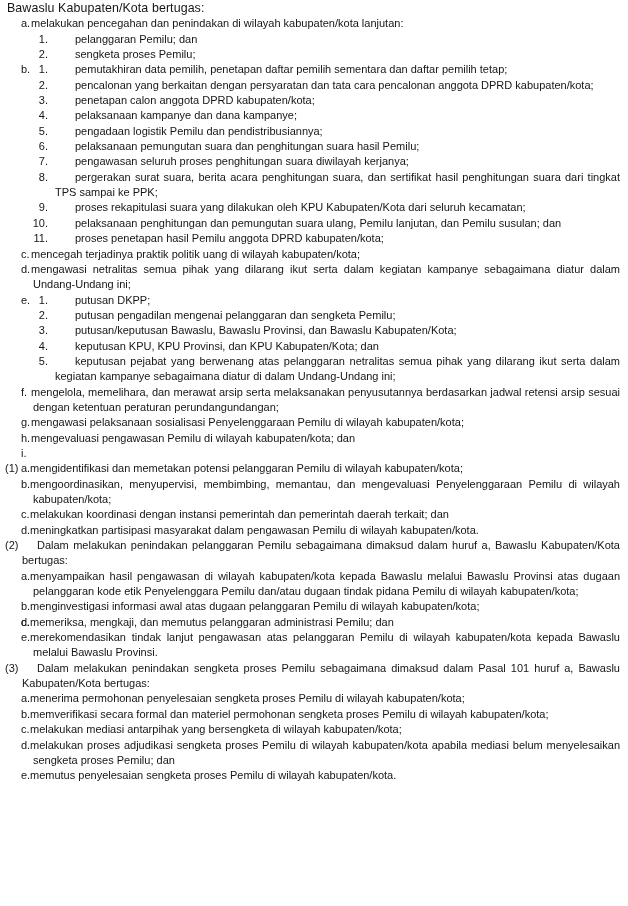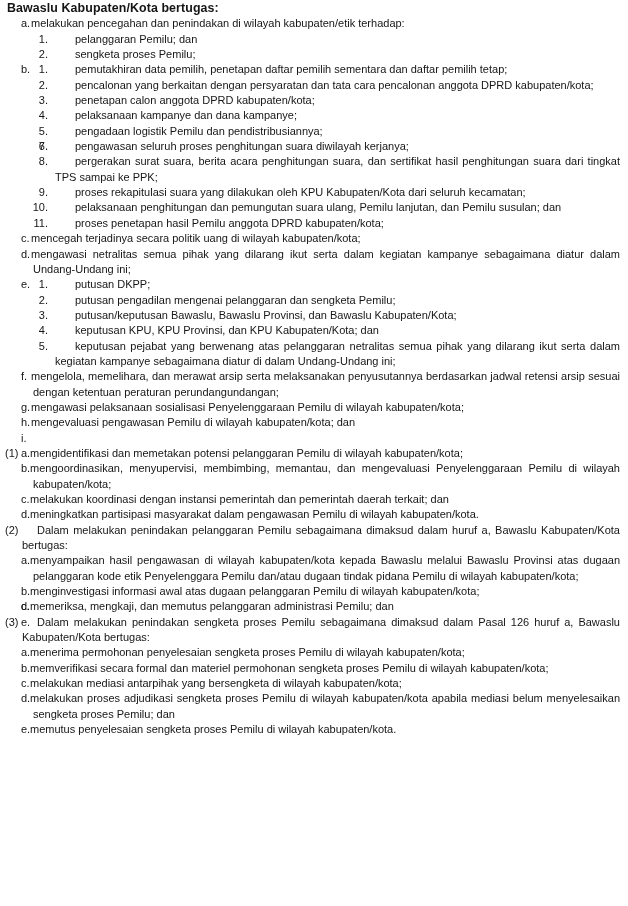--- a/index.html
+++ b/index.html
@@ -13,21 +13,21 @@
   .page {
     width: 628px;
     height: 906px;
     padding: 1px 8px 0 7px;
     font-family: "Liberation Sans", sans-serif;
     font-size: 11px;
     line-height: 15.35px;
     color: #151515;
   }
   .title {
-    font-weight: 700;
+    font-weight: 400;
     font-size: 12.4px;
     letter-spacing: 0.1px;
     text-align: left;
   }
   
   .item {
     position: relative;
     margin-left: 26px;
     text-indent: -2px;
     text-align: justify;
@@ -83,36 +83,36 @@
     text-indent: 0;
     text-align: left;
   }
 </style>
 </head>
 <body>
 
 <div class="page">
   <div class="title">Bawaslu Kabupaten/Kota bertugas:</div>
   <div>
-      <div class="item"><span class="marker">a.</span><span>melakukan pencegahan dan penindakan di wilayah kabupaten/etik terhadap:</span></div>
+      <div class="item"><span class="marker">a.</span><span>melakukan pencegahan dan penindakan di wilayah kabupaten/kota lanjutan:</span></div>
       <div class="sub"><span class="marker">1.</span><span>pelanggaran Pemilu; dan</span></div>
       <div class="sub"><span class="marker">2.</span><span>sengketa proses Pemilu;</span></div>
       <div class="item"><span class="marker">b.</span></div>
       <div class="sub"><span class="marker">1.</span><span>pemutakhiran data pemilih, penetapan daftar pemilih sementara dan daftar pemilih tetap;</span></div>
       <div class="sub"><span class="marker">2.</span><span>pencalonan yang berkaitan dengan persyaratan dan tata cara pencalonan anggota DPRD kabupaten/kota;</span></div>
       <div class="sub"><span class="marker">3.</span><span>penetapan calon anggota DPRD kabupaten/kota;</span></div>
       <div class="sub"><span class="marker">4.</span><span>pelaksanaan kampanye dan dana kampanye;</span></div>
       <div class="sub"><span class="marker">5.</span><span>pengadaan logistik Pemilu dan pendistribusiannya;</span></div>
-      <div class="sub"><span class="marker">6.</span></div>
+      <div class="sub"><span class="marker">6.</span><span>pelaksanaan pemungutan suara dan penghitungan suara hasil Pemilu;</span></div>
       <div class="sub"><span class="marker">7.</span><span>pengawasan seluruh proses penghitungan suara diwilayah kerjanya;</span></div>
       <div class="sub"><span class="marker">8.</span><span>pergerakan surat suara, berita acara penghitungan suara, dan sertifikat hasil penghitungan suara dari tingkat TPS sampai ke PPK;</span></div>
       <div class="sub"><span class="marker">9.</span><span>proses rekapitulasi suara yang dilakukan oleh KPU Kabupaten/Kota dari seluruh kecamatan;</span></div>
       <div class="sub"><span class="marker">10.</span><span>pelaksanaan penghitungan dan pemungutan suara ulang, Pemilu lanjutan, dan Pemilu susulan; dan</span></div>
       <div class="sub"><span class="marker">11.</span><span>proses penetapan hasil Pemilu anggota DPRD kabupaten/kota;</span></div>
-      <div class="item"><span class="marker">c.</span><span>mencegah terjadinya secara politik uang di wilayah kabupaten/kota;</span></div>
+      <div class="item"><span class="marker">c.</span><span>mencegah terjadinya praktik politik uang di wilayah kabupaten/kota;</span></div>
       <div class="item"><span class="marker">d.</span><span>mengawasi netralitas semua pihak yang dilarang ikut serta dalam kegiatan kampanye sebagaimana diatur dalam Undang-Undang ini;</span></div>
       <div class="item"><span class="marker">e.</span></div>
       <div class="sub"><span class="marker">1.</span><span>putusan DKPP;</span></div>
       <div class="sub"><span class="marker">2.</span><span>putusan pengadilan mengenai pelanggaran dan sengketa Pemilu;</span></div>
       <div class="sub"><span class="marker">3.</span><span>putusan/keputusan Bawaslu, Bawaslu Provinsi, dan Bawaslu Kabupaten/Kota;</span></div>
       <div class="sub"><span class="marker">4.</span><span>keputusan KPU, KPU Provinsi, dan KPU Kabupaten/Kota; dan</span></div>
       <div class="sub"><span class="marker">5.</span><span>keputusan pejabat yang berwenang atas pelanggaran netralitas semua pihak yang dilarang ikut serta dalam kegiatan kampanye sebagaimana diatur di dalam Undang-Undang ini;</span></div>
       <div class="item"><span class="marker">f.</span><span>mengelola, memelihara, dan merawat arsip serta melaksanakan penyusutannya berdasarkan jadwal retensi arsip sesuai dengan ketentuan peraturan perundangundangan;</span></div>
       <div class="item"><span class="marker">g.</span><span>mengawasi pelaksanaan sosialisasi Penyelenggaraan Pemilu di wilayah kabupaten/kota;</span></div>
       <div class="item"><span class="marker">h.</span><span>mengevaluasi pengawasan Pemilu di wilayah kabupaten/kota; dan</span></div>
@@ -122,21 +122,21 @@
       <div class="sec-para"><span class="marker">(1)</span></div>
       <div class="sec-item"><span class="marker">a.</span><span>mengidentifikasi dan memetakan potensi pelanggaran Pemilu di wilayah kabupaten/kota;</span></div>
       <div class="sec-item"><span class="marker">b.</span><span>mengoordinasikan, menyupervisi, membimbing, memantau, dan mengevaluasi Penyelenggaraan Pemilu di wilayah kabupaten/kota;</span></div>
       <div class="sec-item"><span class="marker">c.</span><span>melakukan koordinasi dengan instansi pemerintah dan pemerintah daerah terkait; dan</span></div>
       <div class="sec-item"><span class="marker">d.</span><span>meningkatkan partisipasi masyarakat dalam pengawasan Pemilu di wilayah kabupaten/kota.</span></div>
       <div class="sec-para"><span class="marker">(2)</span><span>Dalam melakukan penindakan pelanggaran Pemilu sebagaimana dimaksud dalam huruf a, Bawaslu Kabupaten/Kota bertugas:</span></div>
       <div class="sec-item"><span class="marker">a.</span><span>menyampaikan hasil pengawasan di wilayah kabupaten/kota kepada Bawaslu melalui Bawaslu Provinsi atas dugaan pelanggaran kode etik Penyelenggara Pemilu dan/atau dugaan tindak pidana Pemilu di wilayah kabupaten/kota;</span></div>
       <div class="sec-item"><span class="marker">b.</span><span>menginvestigasi informasi awal atas dugaan pelanggaran Pemilu di wilayah kabupaten/kota;</span></div>
       <div class="sec-item"><span class="marker">c.</span></div>
       <div class="sec-item"><span class="marker">d.</span><span>memeriksa, mengkaji, dan memutus pelanggaran administrasi Pemilu; dan</span></div>
-      <div class="sec-item"><span class="marker">e.</span></div>
-      <div class="sec-para"><span class="marker">(3)</span><span>Dalam melakukan penindakan sengketa proses Pemilu sebagaimana dimaksud dalam Pasal 126 huruf a, Bawaslu Kabupaten/Kota bertugas:</span></div>
+      <div class="sec-item"><span class="marker">e.</span><span>merekomendasikan tindak lanjut pengawasan atas pelanggaran Pemilu di wilayah kabupaten/kota kepada Bawaslu melalui Bawaslu Provinsi.</span></div>
+      <div class="sec-para"><span class="marker">(3)</span><span>Dalam melakukan penindakan sengketa proses Pemilu sebagaimana dimaksud dalam Pasal 101 huruf a, Bawaslu Kabupaten/Kota bertugas:</span></div>
       <div class="sec-item"><span class="marker">a.</span><span>menerima permohonan penyelesaian sengketa proses Pemilu di wilayah kabupaten/kota;</span></div>
       <div class="sec-item"><span class="marker">b.</span><span>memverifikasi secara formal dan materiel permohonan sengketa proses Pemilu di wilayah kabupaten/kota;</span></div>
       <div class="sec-item"><span class="marker">c.</span><span>melakukan mediasi antarpihak yang bersengketa di wilayah kabupaten/kota;</span></div>
       <div class="sec-item"><span class="marker">d.</span><span>melakukan proses adjudikasi sengketa proses Pemilu di wilayah kabupaten/kota apabila mediasi belum menyelesaikan sengketa proses Pemilu; dan</span></div>
       <div class="sec-item"><span class="marker">e.</span><span>memutus penyelesaian sengketa proses Pemilu di wilayah kabupaten/kota.</span></div>
     </div>
 </div>
 
 </body></html>

